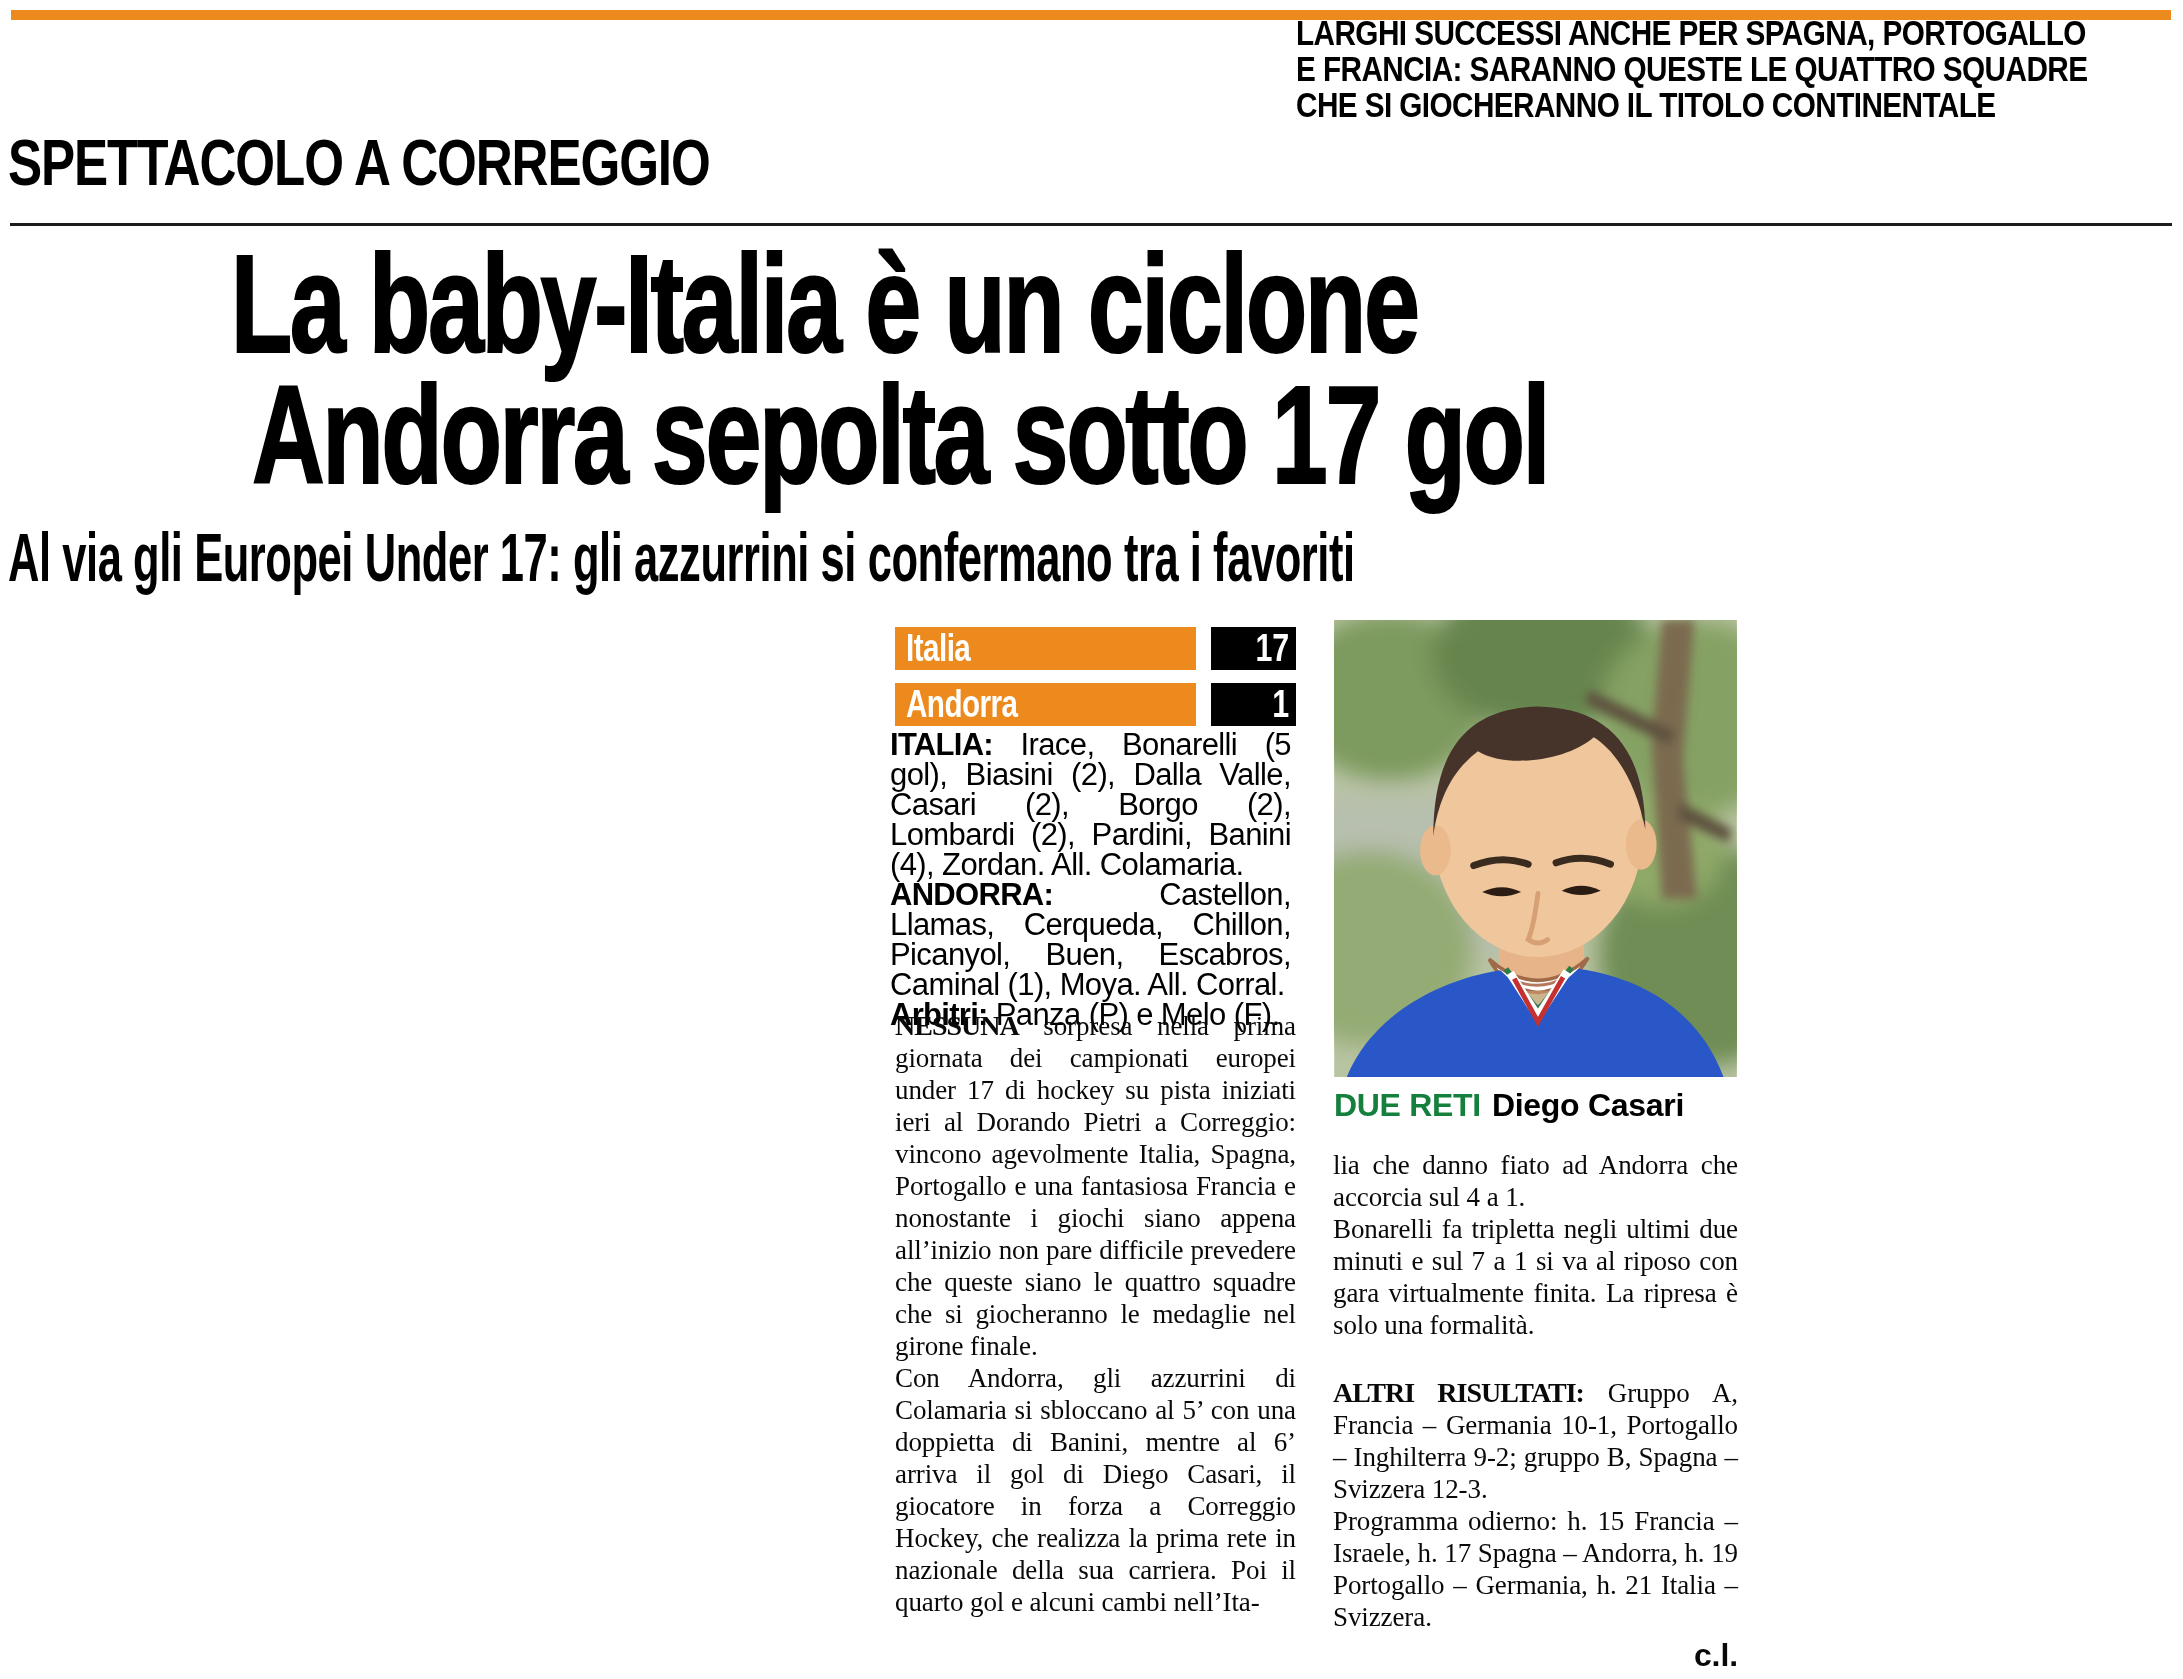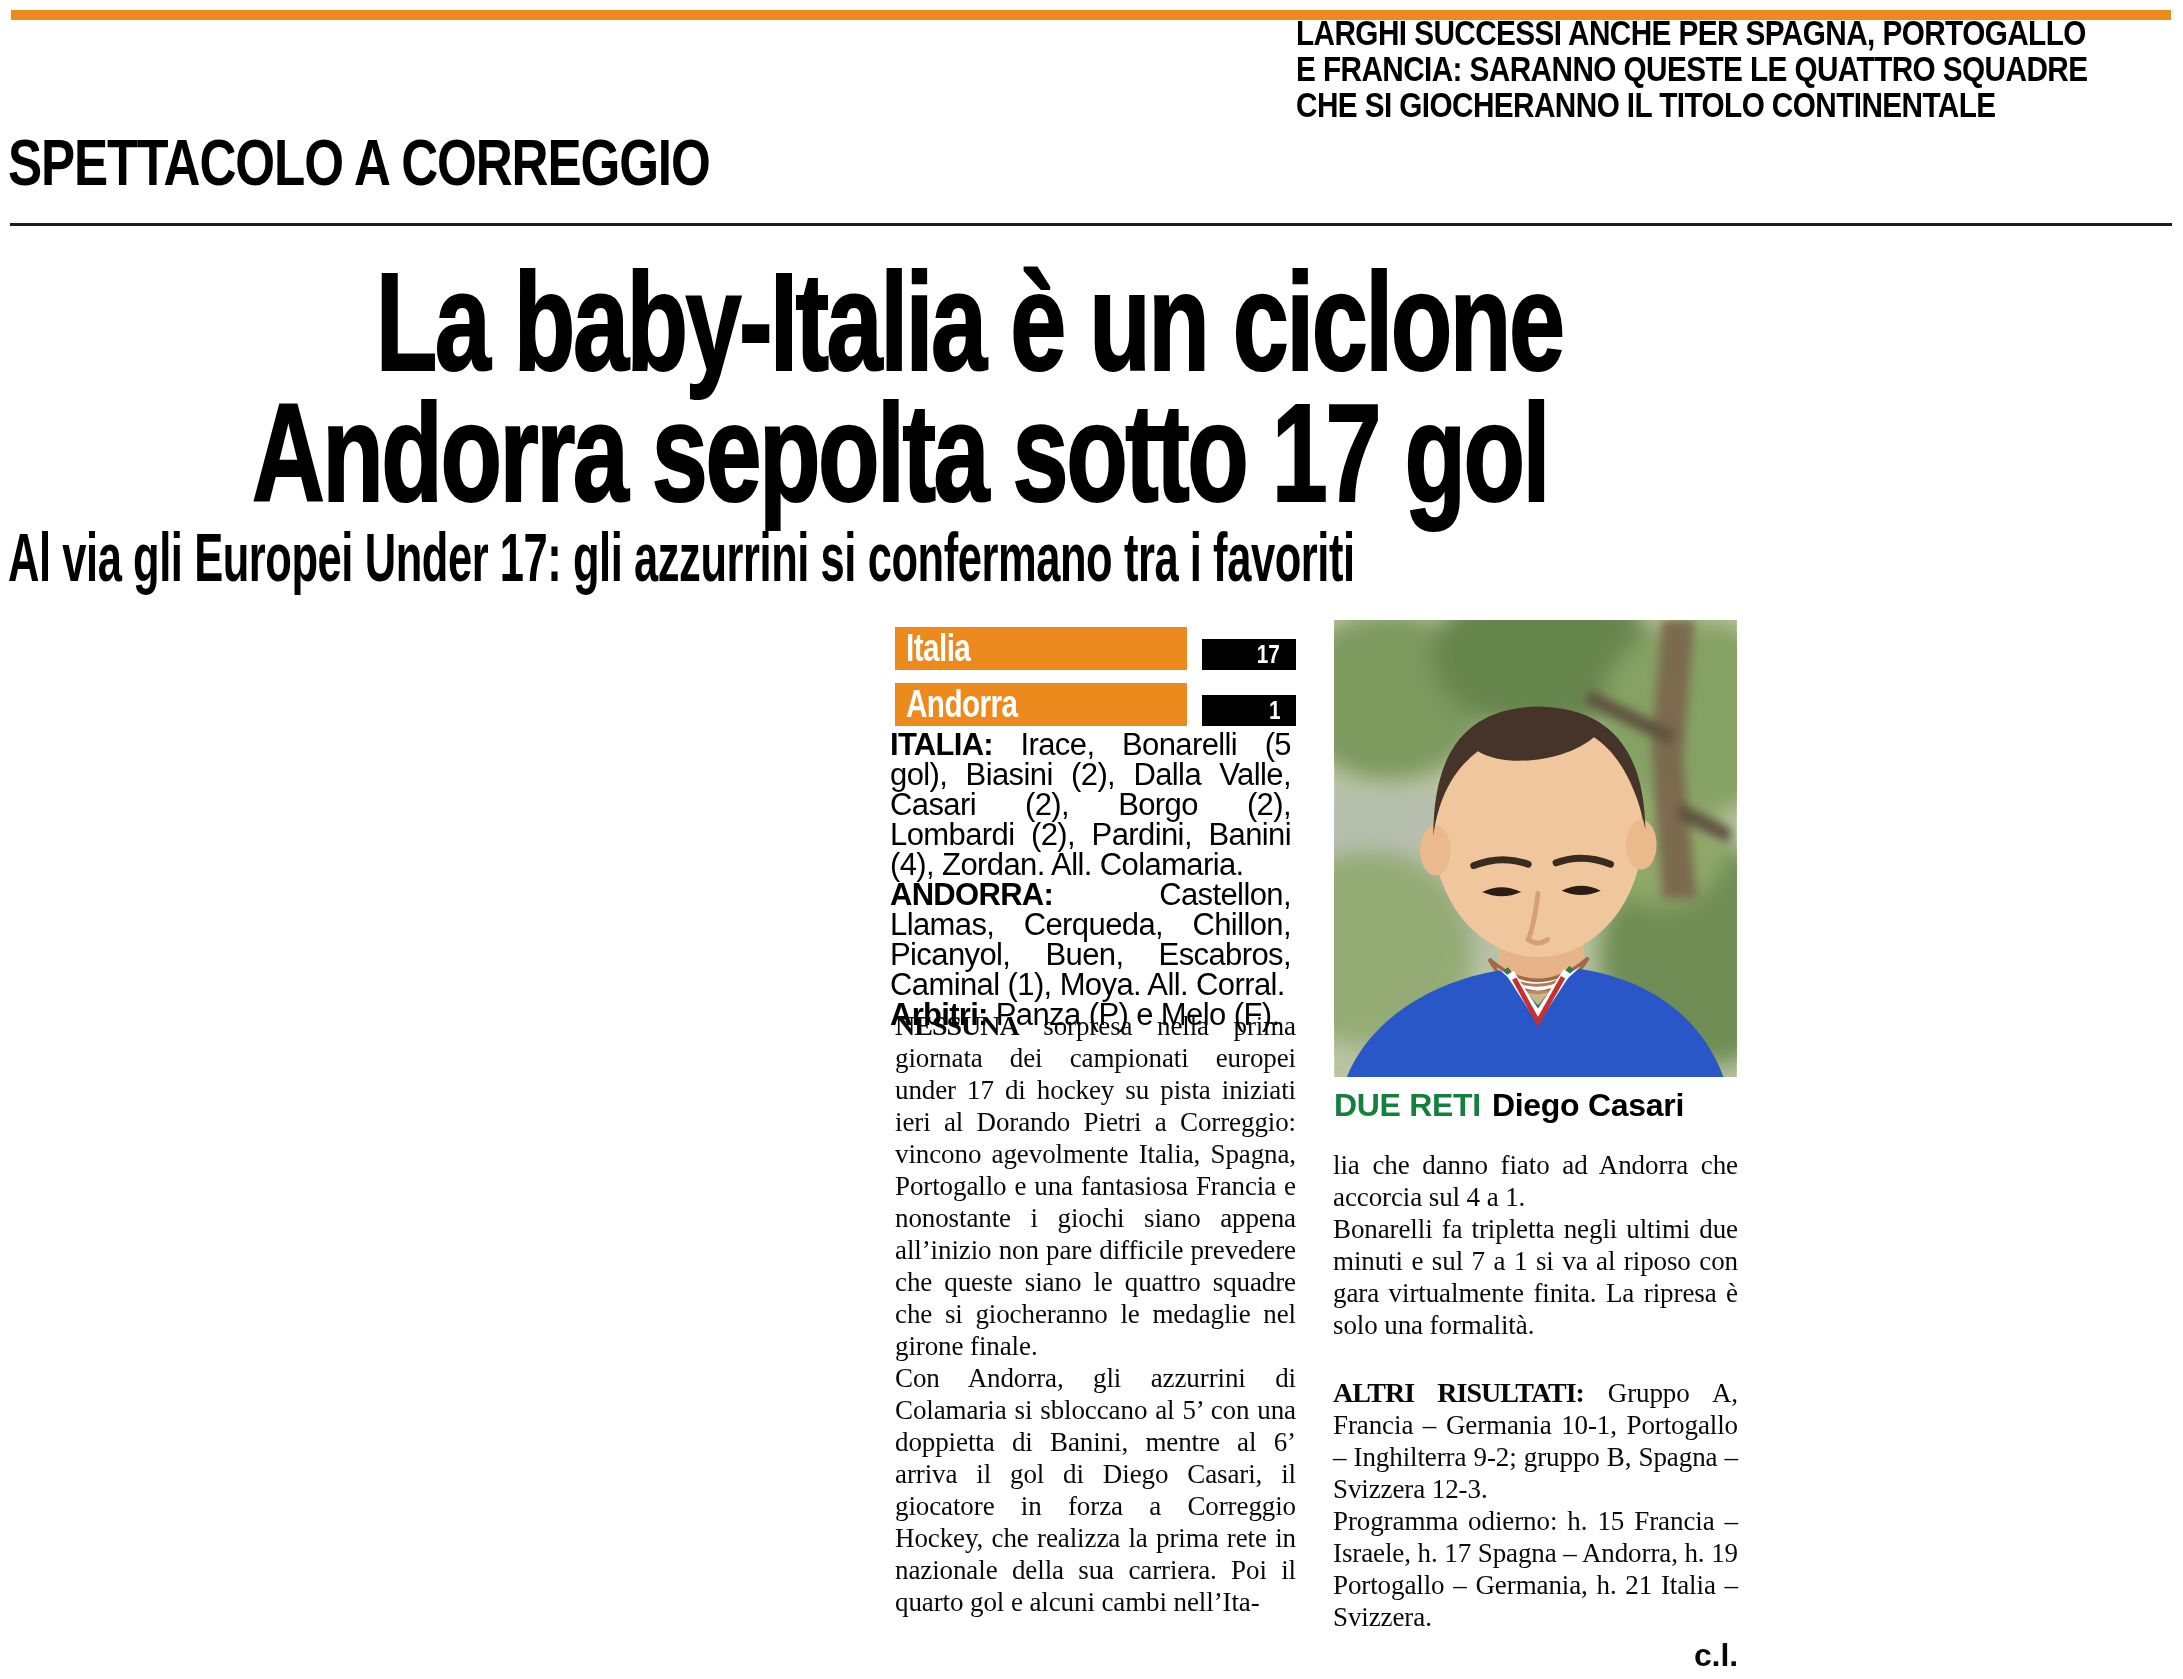--- a/index.html
+++ b/index.html
@@ -34,21 +34,21 @@
 
   .header-note { left: 1296px; top: 15.4px; width: 886px; }
   .header-note .note-line {
     font-size: 35px; line-height: 36px; font-weight: 700;
     letter-spacing: -0.7px; white-space: nowrap;
   }
   .header-note .note-line > span { display: inline-block; transform: scaleX(.85); transform-origin: 0 50%; }
 
   
   .headline {
-    left: 0; top: 256px; width: 1793px; text-align: right;
+    left: 0; top: 238px; width: 1793px; text-align: left;
     font-weight: 700; font-size: 140px; line-height: 131px;
     letter-spacing: -3.5px; white-space: nowrap;
   }
   .headline .hl-line { display: block; }
   .headline .hl-line > span {
     display: inline-block; transform: scaleX(.72); transform-origin: 50% 50%;
     -webkit-text-stroke: 2.1px #000;
   }
 
   .subhead {
@@ -62,22 +62,22 @@
   .scorebox { left: 895px; top: 620px; width: 401px; }
   .score-row { display: flex; height: 50px; margin-bottom: 6.3px; align-items: flex-end; }
   .team-bar {
     flex: 1; background: #ED8A1D; color: #fff;
     display: flex; align-items: center; padding-left: 11px;
     font-size: 38px; font-weight: 700; letter-spacing: -0.7px; white-space: nowrap;
   }
   .team-bar > span { display: inline-block; transform: scaleX(.78); transform-origin: 0 50%; }
   .score-cell {
     width: 78px; margin-left: 15px; background: #000; color: #fff;
-    display: flex; align-items: center; justify-content: flex-end; padding-right: 16px;
-    font-size: 26px; font-weight: 700;
+    display: flex; align-items: center; justify-content: flex-end; padding-right: 7px;
+    font-size: 38px; font-weight: 700;
   }
   .score-cell > span { display: inline-block; transform: scaleX(.8); transform-origin: 100% 50%; }
 
   
   .lineups {
     left: 890px; top: 730px; width: 401px;
     font-size: 31px; line-height: 30px; text-align: justify;
     letter-spacing: -0.6px;
   }
   .lineups p { margin: 0; }

